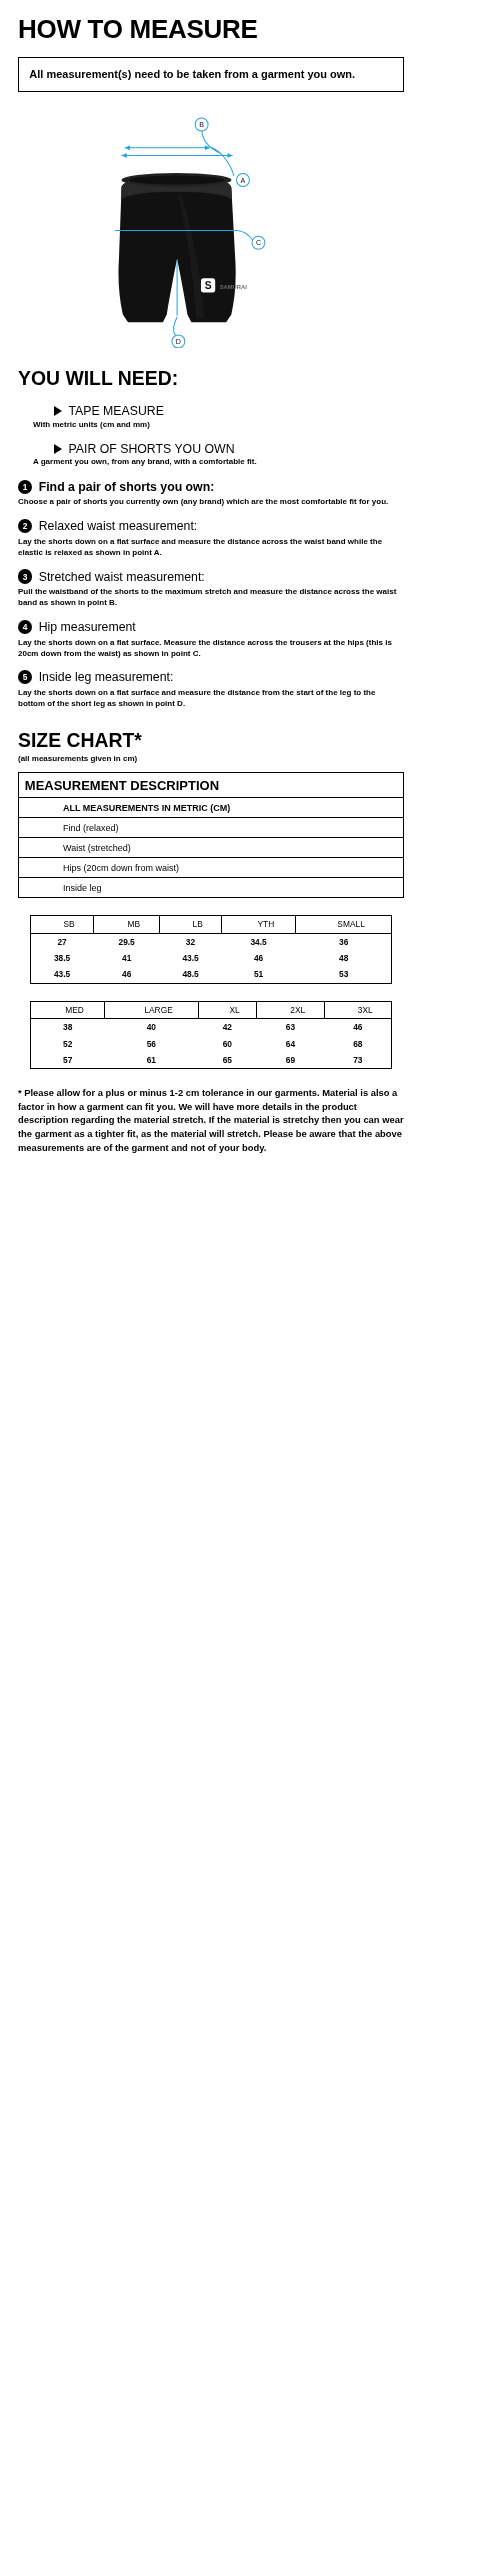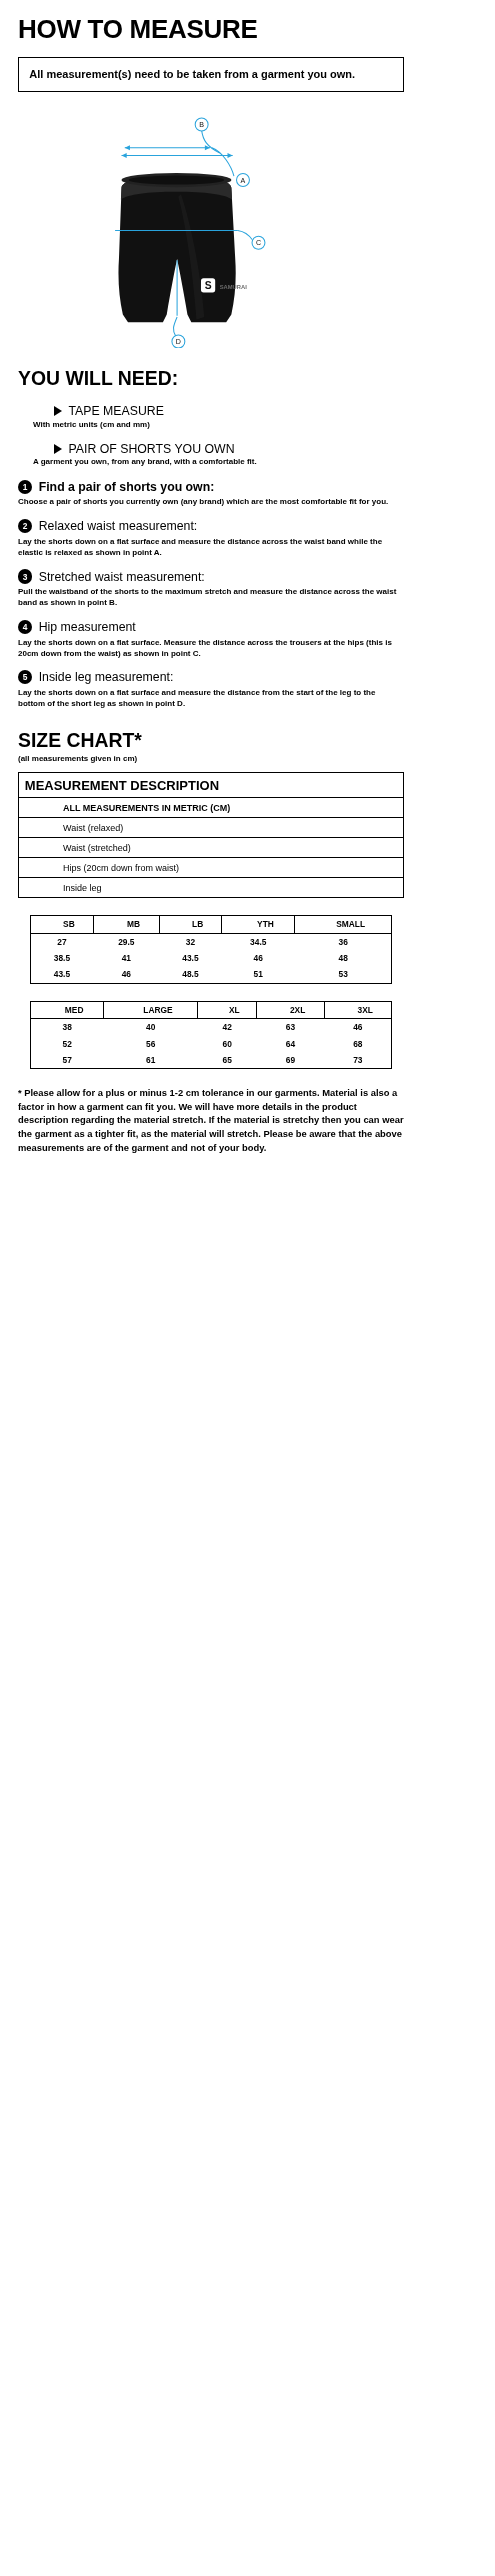--- a/index.html
+++ b/index.html
@@ -97,21 +97,21 @@
   .desc-table td { font-size: 9px; padding-left: 44px; }
   .desc-table tr:last-child td { border-bottom: none; }
 
   .size-table { width: 94%; margin: 0 auto 17px auto; border: 1px solid #000; }
   .size-table th, .size-table td {
     border: 1px solid #000;
     text-align: center;
     font-size: 8.4px;
     padding: 3.2px 2.6px;
   }
-  .size-table th { font-weight: bold; padding-left: 17px; }
+  .size-table th { font-weight: normal; padding-left: 17px; }
   .size-table td { border-left: none; border-right: none; font-weight: bold; }
   .size-table td.edge-l { border-left: 1px solid #000; }
   .size-table td.edge-r { border-right: 1px solid #000; }
   .size-table tbody tr td { border-top: none; border-bottom: none; }
   .size-table tbody tr:first-child td { border-top: 1px solid #000; }
   .size-table tbody tr:last-child td { border-bottom: 1px solid #000; }
 
   .footnote {
     font-size: 9.4px;
     font-weight: bold;
@@ -261,21 +261,21 @@
 
   <table class="desc-table">
     <tbody>
       <tr>
         <th>MEASUREMENT DESCRIPTION</th>
       </tr>
       <tr class="sub">
         <td>ALL MEASUREMENTS IN METRIC (CM)</td>
       </tr>
       <tr>
-          <td>Waist (relaxed)</td>
+          <td>Find (relaxed)</td>
         </tr>
       <tr>
           <td>Waist (stretched)</td>
         </tr>
       <tr>
           <td>Hips (20cm down from waist)</td>
         </tr>
       <tr>
           <td>Inside leg</td>
         </tr>

